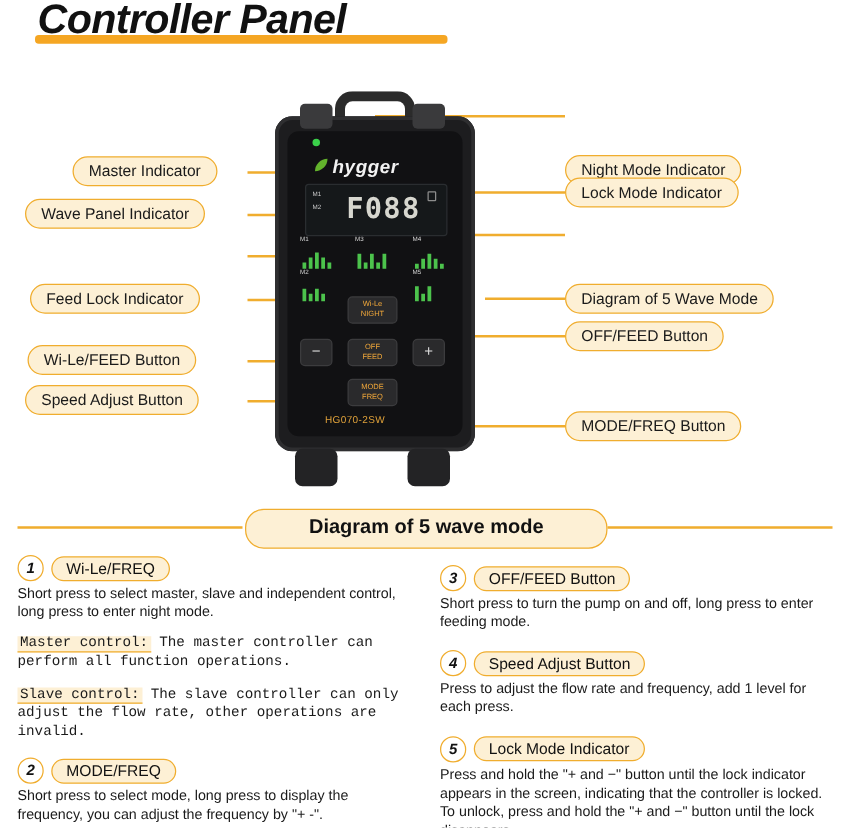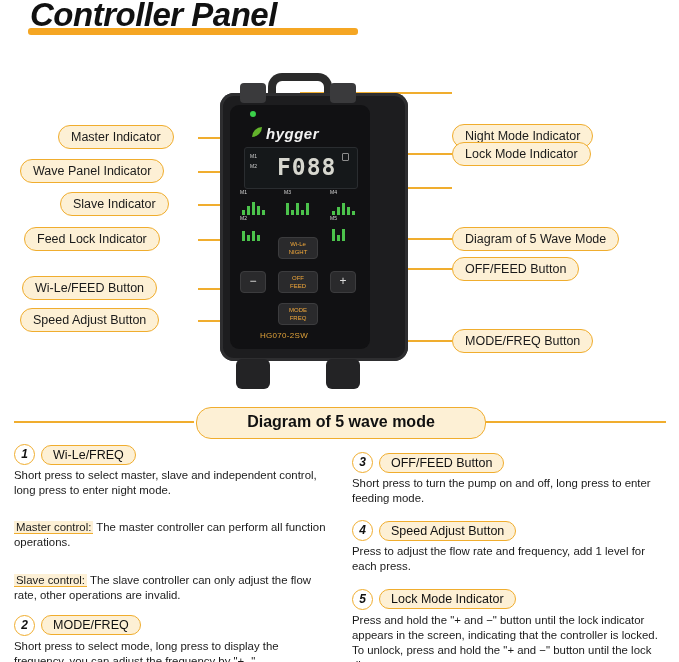--- a/index.html
+++ b/index.html
@@ -90,21 +90,21 @@
     height: 26px;
     border: 8px solid #2b2b2b;
     border-bottom: none;
     border-radius: 14px 14px 0 0;
     box-sizing: border-box;
   }
   .dev-body {
     position: absolute;
     left: 8px;
     top: 20px;
-    width: 188px;
+    width: 160px;
     height: 268px;
     background: #1d1d1f;
     border-radius: 14px;
     box-shadow: inset 0 0 0 3px #2e2e30;
   }
   .dev-face {
     position: absolute;
     left: 10px;
     top: 12px;
     width: 140px;
@@ -347,21 +347,22 @@
   }
   .body-txt {
     font-size: 11.4px;
     color: #1a1a1a;
     line-height: 1.33;
   }
   .sub {
     font-size: 11.4px;
     color: #1a1a1a;
     line-height: 1.33;
-    margin-top: 22px;
+    margin-top: 10px;
+    font-family: Liberation Mono, monospace;
   }
   .sub .tag {
     background: #fdf0d5;
     border-bottom: 1px solid #f0ad2e;
     padding: 0 2px;
   }
 </style>
 </head>
 <body>
 
@@ -383,21 +384,20 @@
   <div class="lead" style="left:300px; top:92px; width:152px;"></div>
   <div class="leadv" style="left:300px; top:92px; height:22px;"></div>
   <div class="lead" style="left:360px; top:153px; width:92px;"></div>
   <div class="lead" style="left:345px; top:187px; width:107px;"></div>
   <div class="lead" style="left:388px; top:238px; width:64px;"></div>
   <div class="lead" style="left:360px; top:268px; width:92px;"></div>
   <div class="lead" style="left:360px; top:340px; width:92px;"></div>
 
   <div class="callout" style="left:58px; top:125px;">Master Indicator</div>
   <div class="callout" style="left:20px; top:159px;">Wave Panel Indicator</div>
-  <div class="callout" style="left:60px; top:192px;">Slave Indicator</div>
   <div class="callout" style="left:24px; top:227px;">Feed Lock Indicator</div>
   <div class="callout" style="left:22px; top:276px;">Wi-Le/FEED Button</div>
   <div class="callout" style="left:20px; top:308px;">Speed Adjust Button</div>
 
   <div class="callout" style="left:452px; top:80px;margin-top:44px;">Night Mode Indicator</div>
   <div class="callout" style="left:452px; top:142px;">Lock Mode Indicator</div>
   <div class="callout" style="left:452px; top:227px;">Diagram of 5 Wave Mode</div>
   <div class="callout" style="left:452px; top:257px;">OFF/FEED Button</div>
   <div class="callout" style="left:452px; top:329px;">MODE/FREQ Button</div>
 

